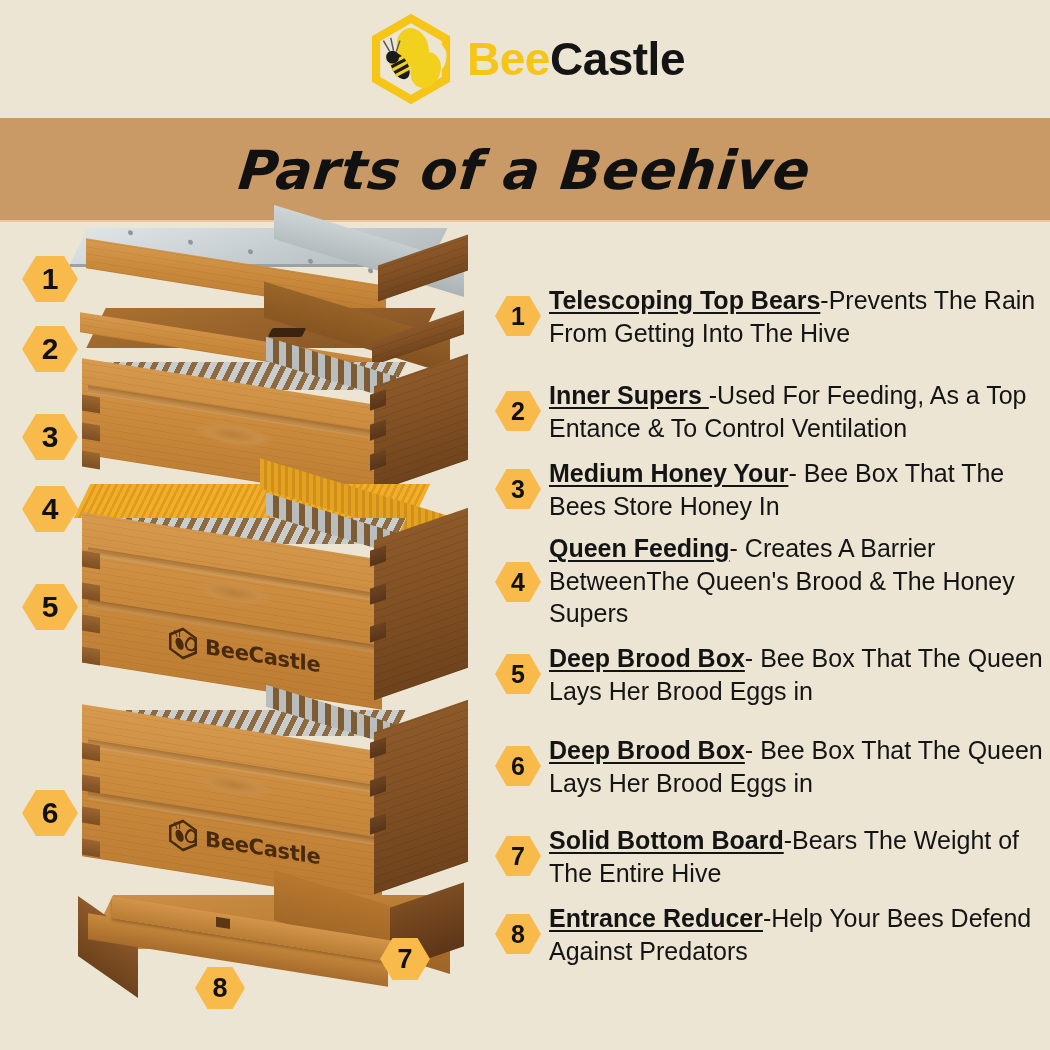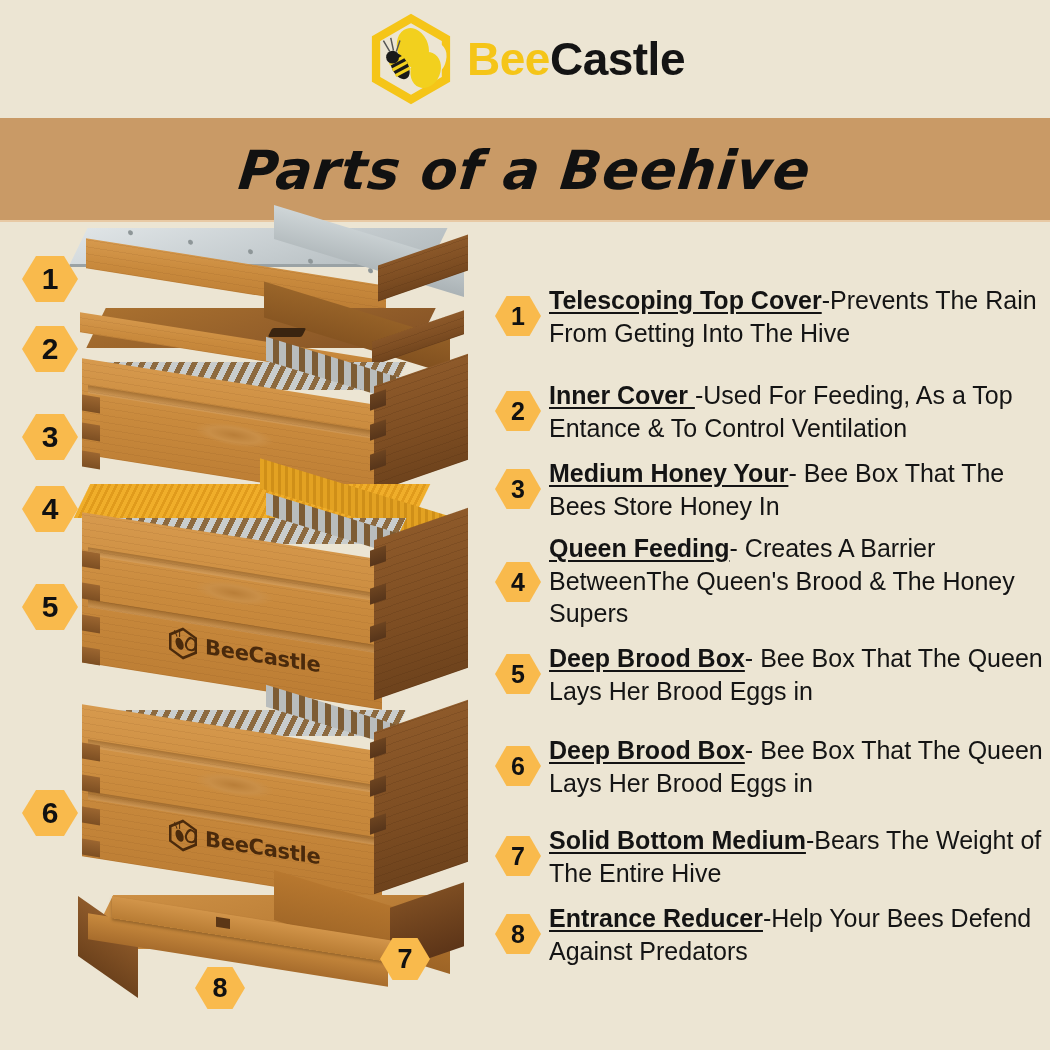--- a/index.html
+++ b/index.html
@@ -376,28 +376,28 @@
   <div class="hex left" style="left:22px;top:264px;">4</div>
   <div class="hex left" style="left:22px;top:362px;">5</div>
   <div class="hex left" style="left:22px;top:568px;">6</div>
 
   <div class="list">
 
     <div class="item" style="top:62px;left:0;width:548px;">
       <div class="hexcol">
         <div class="hex right" style="left:0;top:12px;">1</div>
       </div>
-      <div class="txt"><span class="term">Telescoping Top Cover</span><span>-Prevents The Rain From Getting Into The Hive</span></div>
+      <div class="txt"><span class="term">Telescoping Top Bears</span><span>-Prevents The Rain From Getting Into The Hive</span></div>
     </div>
 
     <div class="item" style="top:157px;left:0;width:560px;">
       <div class="hexcol">
         <div class="hex right" style="left:0;top:12px;">2</div>
       </div>
-      <div class="txt"><span class="term">Inner Cover </span><span>-Used For Feeding, As a Top Entance &amp; To Control Ventilation</span></div>
+      <div class="txt"><span class="term">Inner Supers </span><span>-Used For Feeding, As a Top Entance &amp; To Control Ventilation</span></div>
     </div>
 
     <div class="item" style="top:235px;left:0;width:548px;">
       <div class="hexcol">
         <div class="hex right" style="left:0;top:12px;">3</div>
       </div>
       <div class="txt"><span class="term">Medium Honey Your</span><span>-  Bee Box That The Bees Store Honey In</span></div>
     </div>
 
     <div class="item" style="top:310px;left:0;width:548px;">
@@ -418,21 +418,21 @@
       <div class="hexcol">
         <div class="hex right" style="left:0;top:12px;">6</div>
       </div>
       <div class="txt"><span class="term">Deep Brood Box</span><span>- Bee Box That The Queen Lays Her Brood Eggs in</span></div>
     </div>
 
     <div class="item" style="top:602px;left:0;width:548px;">
       <div class="hexcol">
         <div class="hex right" style="left:0;top:12px;">7</div>
       </div>
-      <div class="txt"><span class="term">Solid Bottom Medium</span><span>-Bears The Weight of The Entire Hive</span></div>
+      <div class="txt"><span class="term">Solid Bottom Board</span><span>-Bears The Weight of The Entire Hive</span></div>
     </div>
 
     <div class="item" style="top:680px;left:0;width:548px;">
       <div class="hexcol">
         <div class="hex right" style="left:0;top:12px;">8</div>
       </div>
       <div class="txt"><span class="term">Entrance Reducer</span><span>-Help Your Bees Defend Against Predators</span></div>
     </div>
 
   </div>

